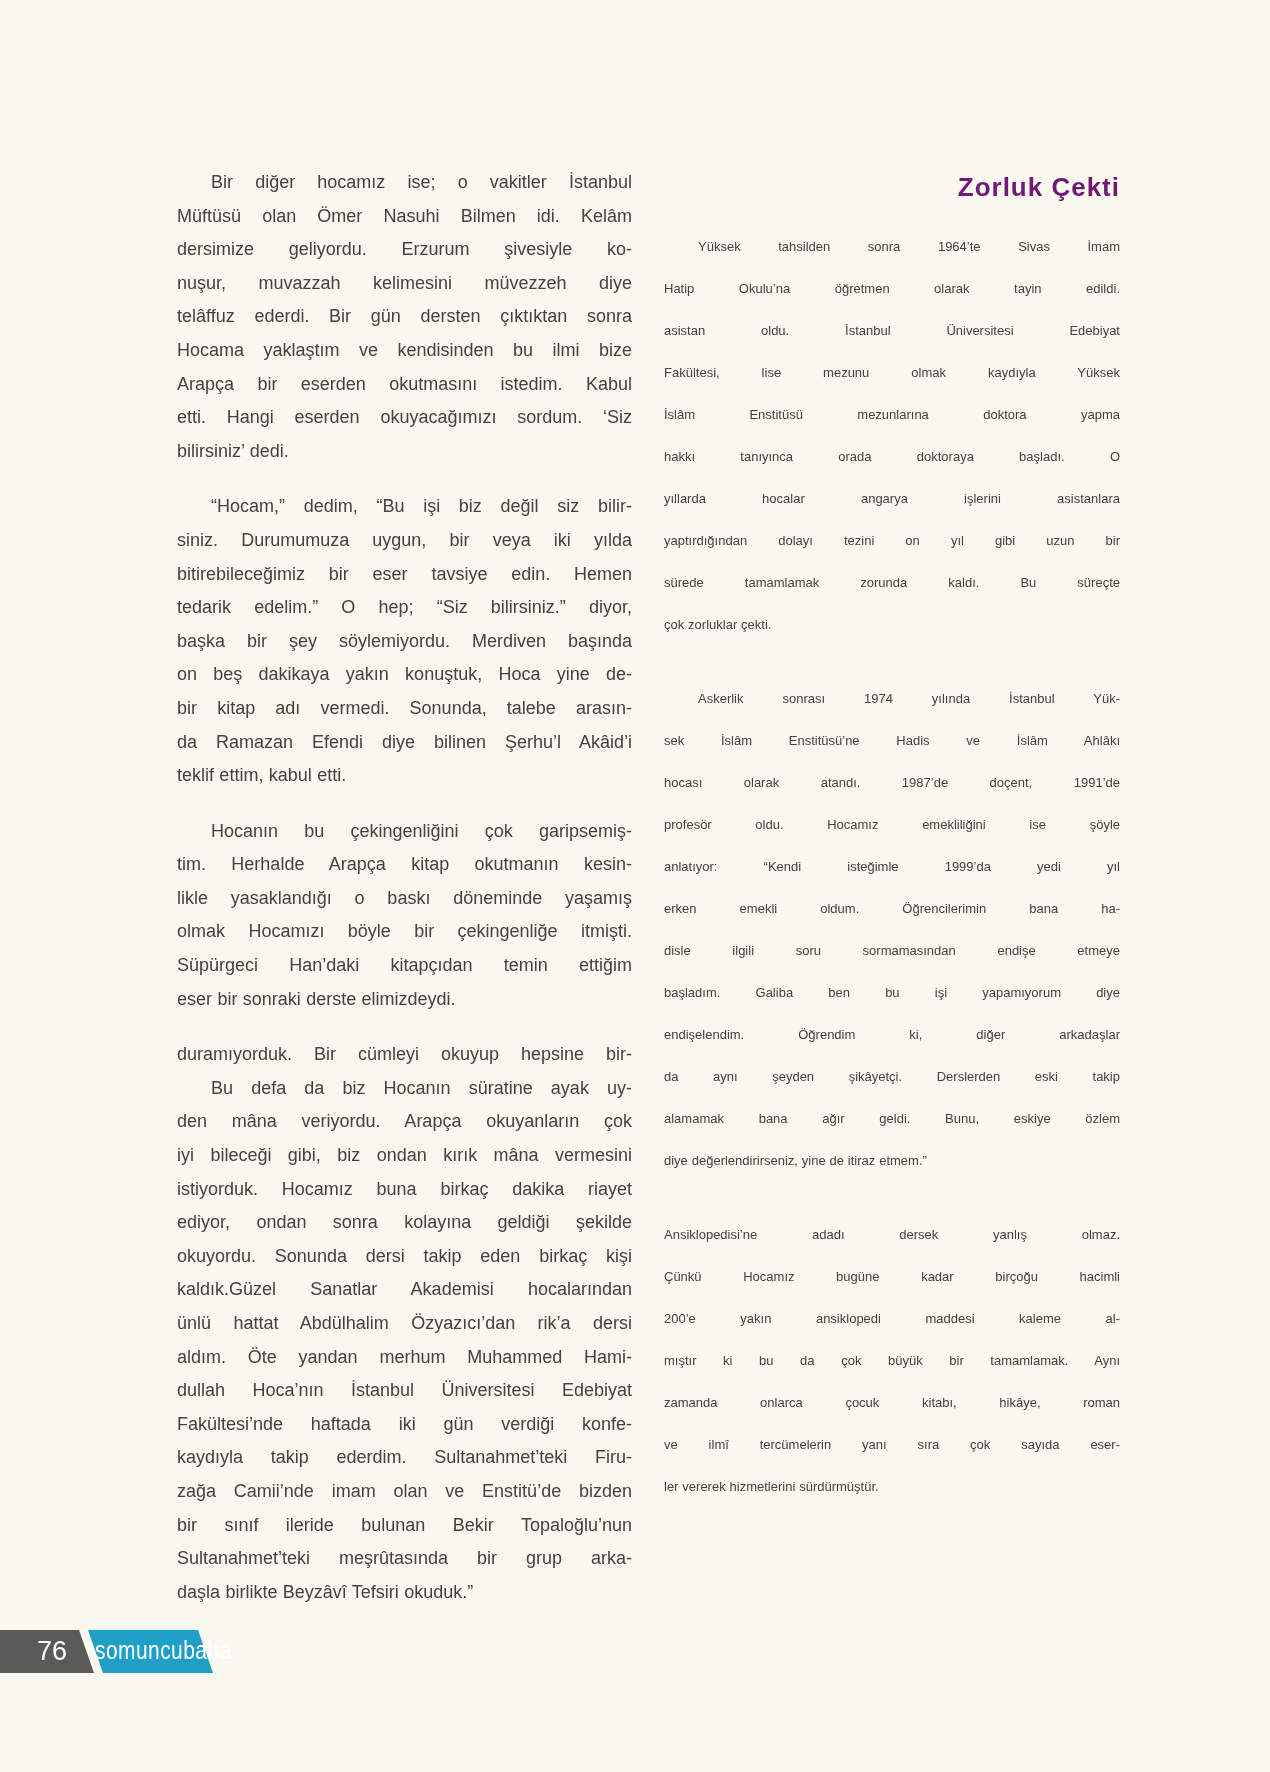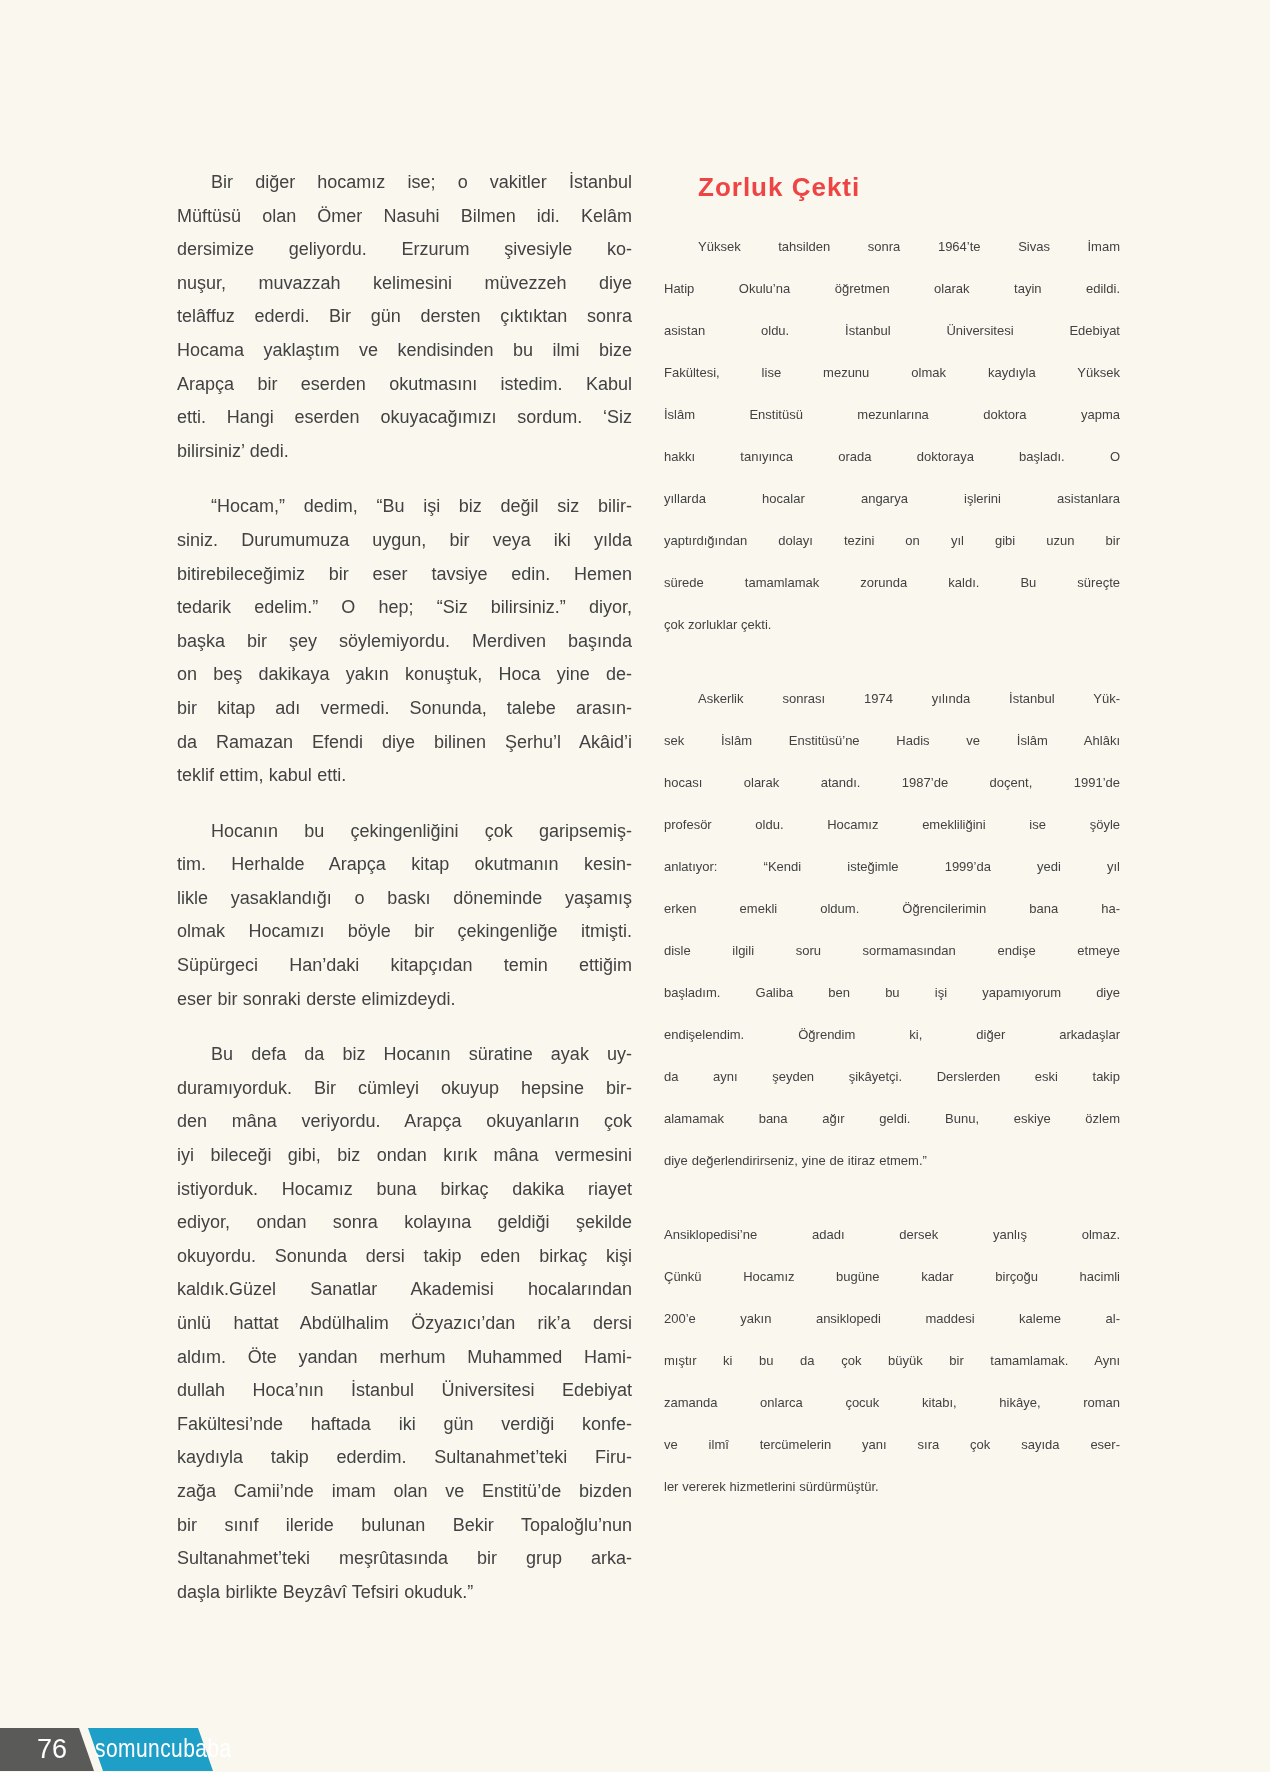--- a/index.html
+++ b/index.html
@@ -39,21 +39,21 @@
     margin: 0 0 24px 34px;
     font-size: 26px;
     line-height: 30px;
     font-weight: bold;
     letter-spacing: 1px;
   }
 
   .footer {
     position: absolute;
     left: 0;
-    top: 1728px;
+    top: 1630px;
     width: 320px;
     height: 43px;
   }
   .f-gray {
     position: absolute; left: 0; top: 0;
     width: 100px; height: 43px;
     clip-path: polygon(0 0, 79px 0, 94px 100%, 0 100%);
   }
   .f-cyan {
     position: absolute; left: 0; top: 0;
@@ -110,42 +110,42 @@
       </div>
       <div class="para">
         <div class="ln pf">Hocanın bu çekingenliğini çok garipsemiş-</div>
         <div class="ln">tim. Herhalde Arapça kitap okutmanın kesin-</div>
         <div class="ln">likle yasaklandığı o baskı döneminde yaşamış</div>
         <div class="ln">olmak Hocamızı böyle bir çekingenliğe itmişti.</div>
         <div class="ln">Süpürgeci Han’daki kitapçıdan temin ettiğim</div>
         <div class="ln pl">eser bir sonraki derste elimizdeydi.</div>
       </div>
       <div class="para">
+        <div class="ln">duramıyorduk. Bir cümleyi okuyup hepsine bir-</div>
         <div class="ln pf">Bu defa da biz Hocanın süratine ayak uy-</div>
-        <div class="ln">duramıyorduk. Bir cümleyi okuyup hepsine bir-</div>
         <div class="ln">den mâna veriyordu. Arapça okuyanların çok</div>
         <div class="ln">iyi bileceği gibi, biz ondan kırık mâna vermesini</div>
         <div class="ln">istiyorduk. Hocamız buna birkaç dakika riayet</div>
         <div class="ln">ediyor, ondan sonra kolayına geldiği şekilde</div>
         <div class="ln">okuyordu. Sonunda dersi takip eden birkaç kişi</div>
         <div class="ln">kaldık.Güzel Sanatlar Akademisi hocalarından</div>
         <div class="ln">ünlü hattat Abdülhalim Özyazıcı’dan rik’a dersi</div>
         <div class="ln">aldım. Öte yandan merhum Muhammed Hami-</div>
         <div class="ln">dullah Hoca’nın İstanbul Üniversitesi Edebiyat</div>
         <div class="ln">Fakültesi’nde haftada iki gün verdiği konfe-</div>
         <div class="ln">kaydıyla takip ederdim. Sultanahmet’teki Firu-</div>
         <div class="ln">zağa Camii’nde imam olan ve Enstitü’de bizden</div>
         <div class="ln">bir sınıf ileride bulunan Bekir Topaloğlu’nun</div>
         <div class="ln">Sultanahmet’teki meşrûtasında bir grup arka-</div>
         <div class="ln pl">daşla birlikte Beyzâvî Tefsiri okuduk.”</div>
       </div>
     </div>
 
   <div class="col col-right">
-    <h2 class="heading" id="section-heading" style="color: #ef4444;">Zorluk Çekti</h2>
+    <h2 class="heading" id="section-heading" style="color: #701a75; text-align: right;">Zorluk Çekti</h2>
     <div id="right-col-paras">
         <div class="para">
           <div class="ln pf">Yüksek tahsilden sonra 1964’te Sivas İmam</div>
           <div class="ln">Hatip Okulu’na öğretmen olarak tayin edildi.</div>
           <div class="ln">asistan oldu. İstanbul Üniversitesi Edebiyat</div>
           <div class="ln">Fakültesi, lise mezunu olmak kaydıyla Yüksek</div>
           <div class="ln">İslâm Enstitüsü mezunlarına doktora yapma</div>
           <div class="ln">hakkı tanıyınca orada doktoraya başladı. O</div>
           <div class="ln">yıllarda hocalar angarya işlerini asistanlara</div>
           <div class="ln">yaptırdığından dolayı tezini on yıl gibi uzun bir</div>

